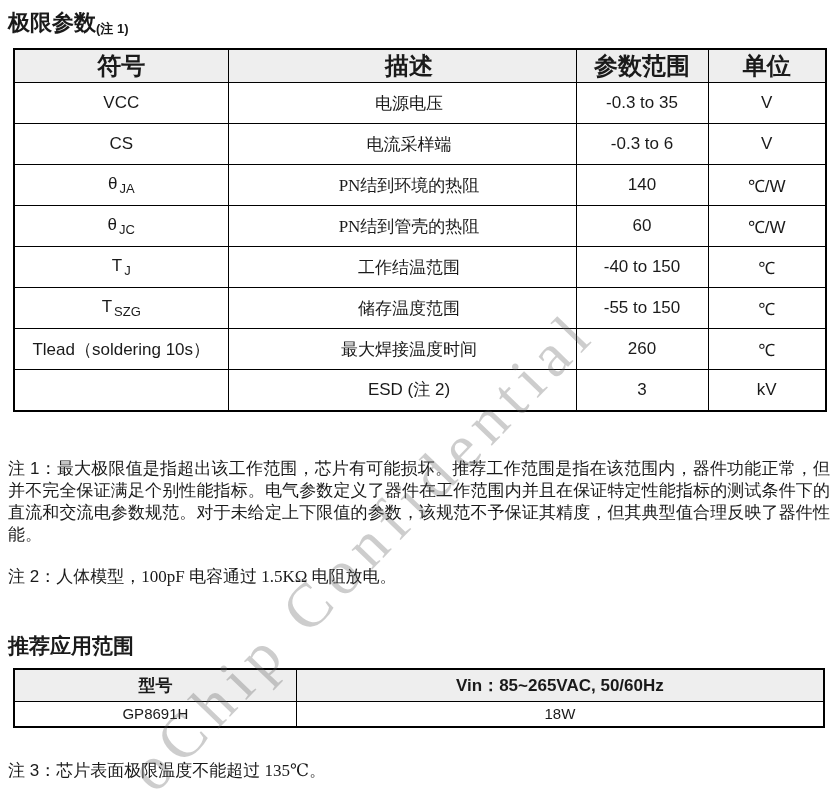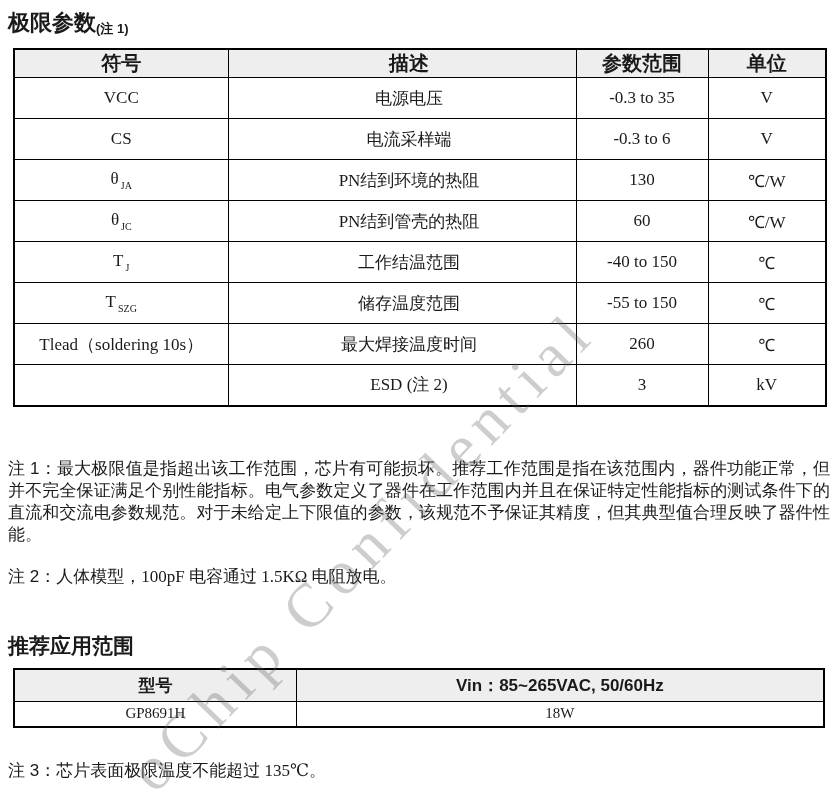--- a/index.html
+++ b/index.html
@@ -3,21 +3,21 @@
 <meta charset="utf-8">
 <style>
   * { margin:0; padding:0; box-sizing:border-box; }
   html,body { background:#ffffff; }
   body {
     width:839px; height:792px; position:relative; overflow:hidden;
     font-family:"Liberation Serif","DejaVu Serif",serif;
     color:#1a1a1a;
   }
   .sans { font-family:"Liberation Sans","DejaVu Sans",sans-serif; }
-  .mono { font-family:Liberation Serif, serif; }
+  .mono { font-family:Liberation Sans, sans-serif; }
 
   
   .watermark {
     position:absolute; left:140px; top:745px; z-index:5;
     transform:rotate(-46deg); transform-origin:0 50%;
     font-family:"Liberation Serif","DejaVu Serif",serif;
     font-size:62px; letter-spacing:9px; white-space:nowrap;
     color:rgba(90,90,90,0.30); pointer-events:none;
   }
 
@@ -26,29 +26,29 @@
   .title-note { font-size:13px; position:relative; top:3px; }
   .title2 { position:absolute; left:8px; top:632px; font-weight:bold; font-size:21px; }
 
   
   table { border-collapse:collapse; table-layout:fixed; }
   .tbl { position:absolute; left:13px; width:812px; border:2px solid #000; }
   .tbl th, .tbl td { border:1px solid #000; overflow:hidden; }
 
   .limits { top:48px; }
   .limits th {
-    background:#eeeeee; height:27px; font-size:20px; font-weight:bold;
+    background:#eeeeee; height:27px; font-size:24px; font-weight:bold;
     text-align:center; font-family:"Liberation Sans","DejaVu Sans",sans-serif;
   }
   .limits td { height:41px; font-size:17px; }
   .limits .c-sym  { width:214px; text-align:center; }
   .limits .c-desc { width:348px; text-align:center; padding-left:14px; }
   .limits .c-rng  { width:132px; text-align:center; }
   .limits .c-unit { width:118px; text-align:center; }
-  .limits sub { font-size:10px; margin-left:2px; }
+  .limits sub { font-size:13px; margin-left:2px; }
 
   .apps { top:668px; }
   .apps th {
     background:#eeeeee; height:32px; font-size:17px; font-weight:bold;
     text-align:center; font-family:"Liberation Sans","DejaVu Sans",sans-serif;margin-left:22px;
   }
   .apps td { height:26px; font-size:15px; text-align:center; }
   .apps .c-model { width:245px; }
   .apps .c-vin   { width:458px; }
 
@@ -86,21 +86,21 @@
     </tr>
     <tr>
       <td class="c-sym mono">CS</td>
       <td class="c-desc">电流采样端</td>
       <td class="c-rng mono">-0.3 to 6</td>
       <td class="c-unit mono">V</td>
     </tr>
     <tr>
       <td class="c-sym mono"><span>θ</span><sub>JA</sub></td>
       <td class="c-desc">PN结到环境的热阻</td>
-      <td class="c-rng mono">130</td>
+      <td class="c-rng mono">140</td>
       <td class="c-unit mono">℃/W</td>
     </tr>
     <tr>
       <td class="c-sym mono"><span>θ</span><sub>JC</sub></td>
       <td class="c-desc">PN结到管壳的热阻</td>
       <td class="c-rng mono">60</td>
       <td class="c-unit mono">℃/W</td>
     </tr>
     <tr>
       <td class="c-sym mono"><span>T</span><sub>J</sub></td>

